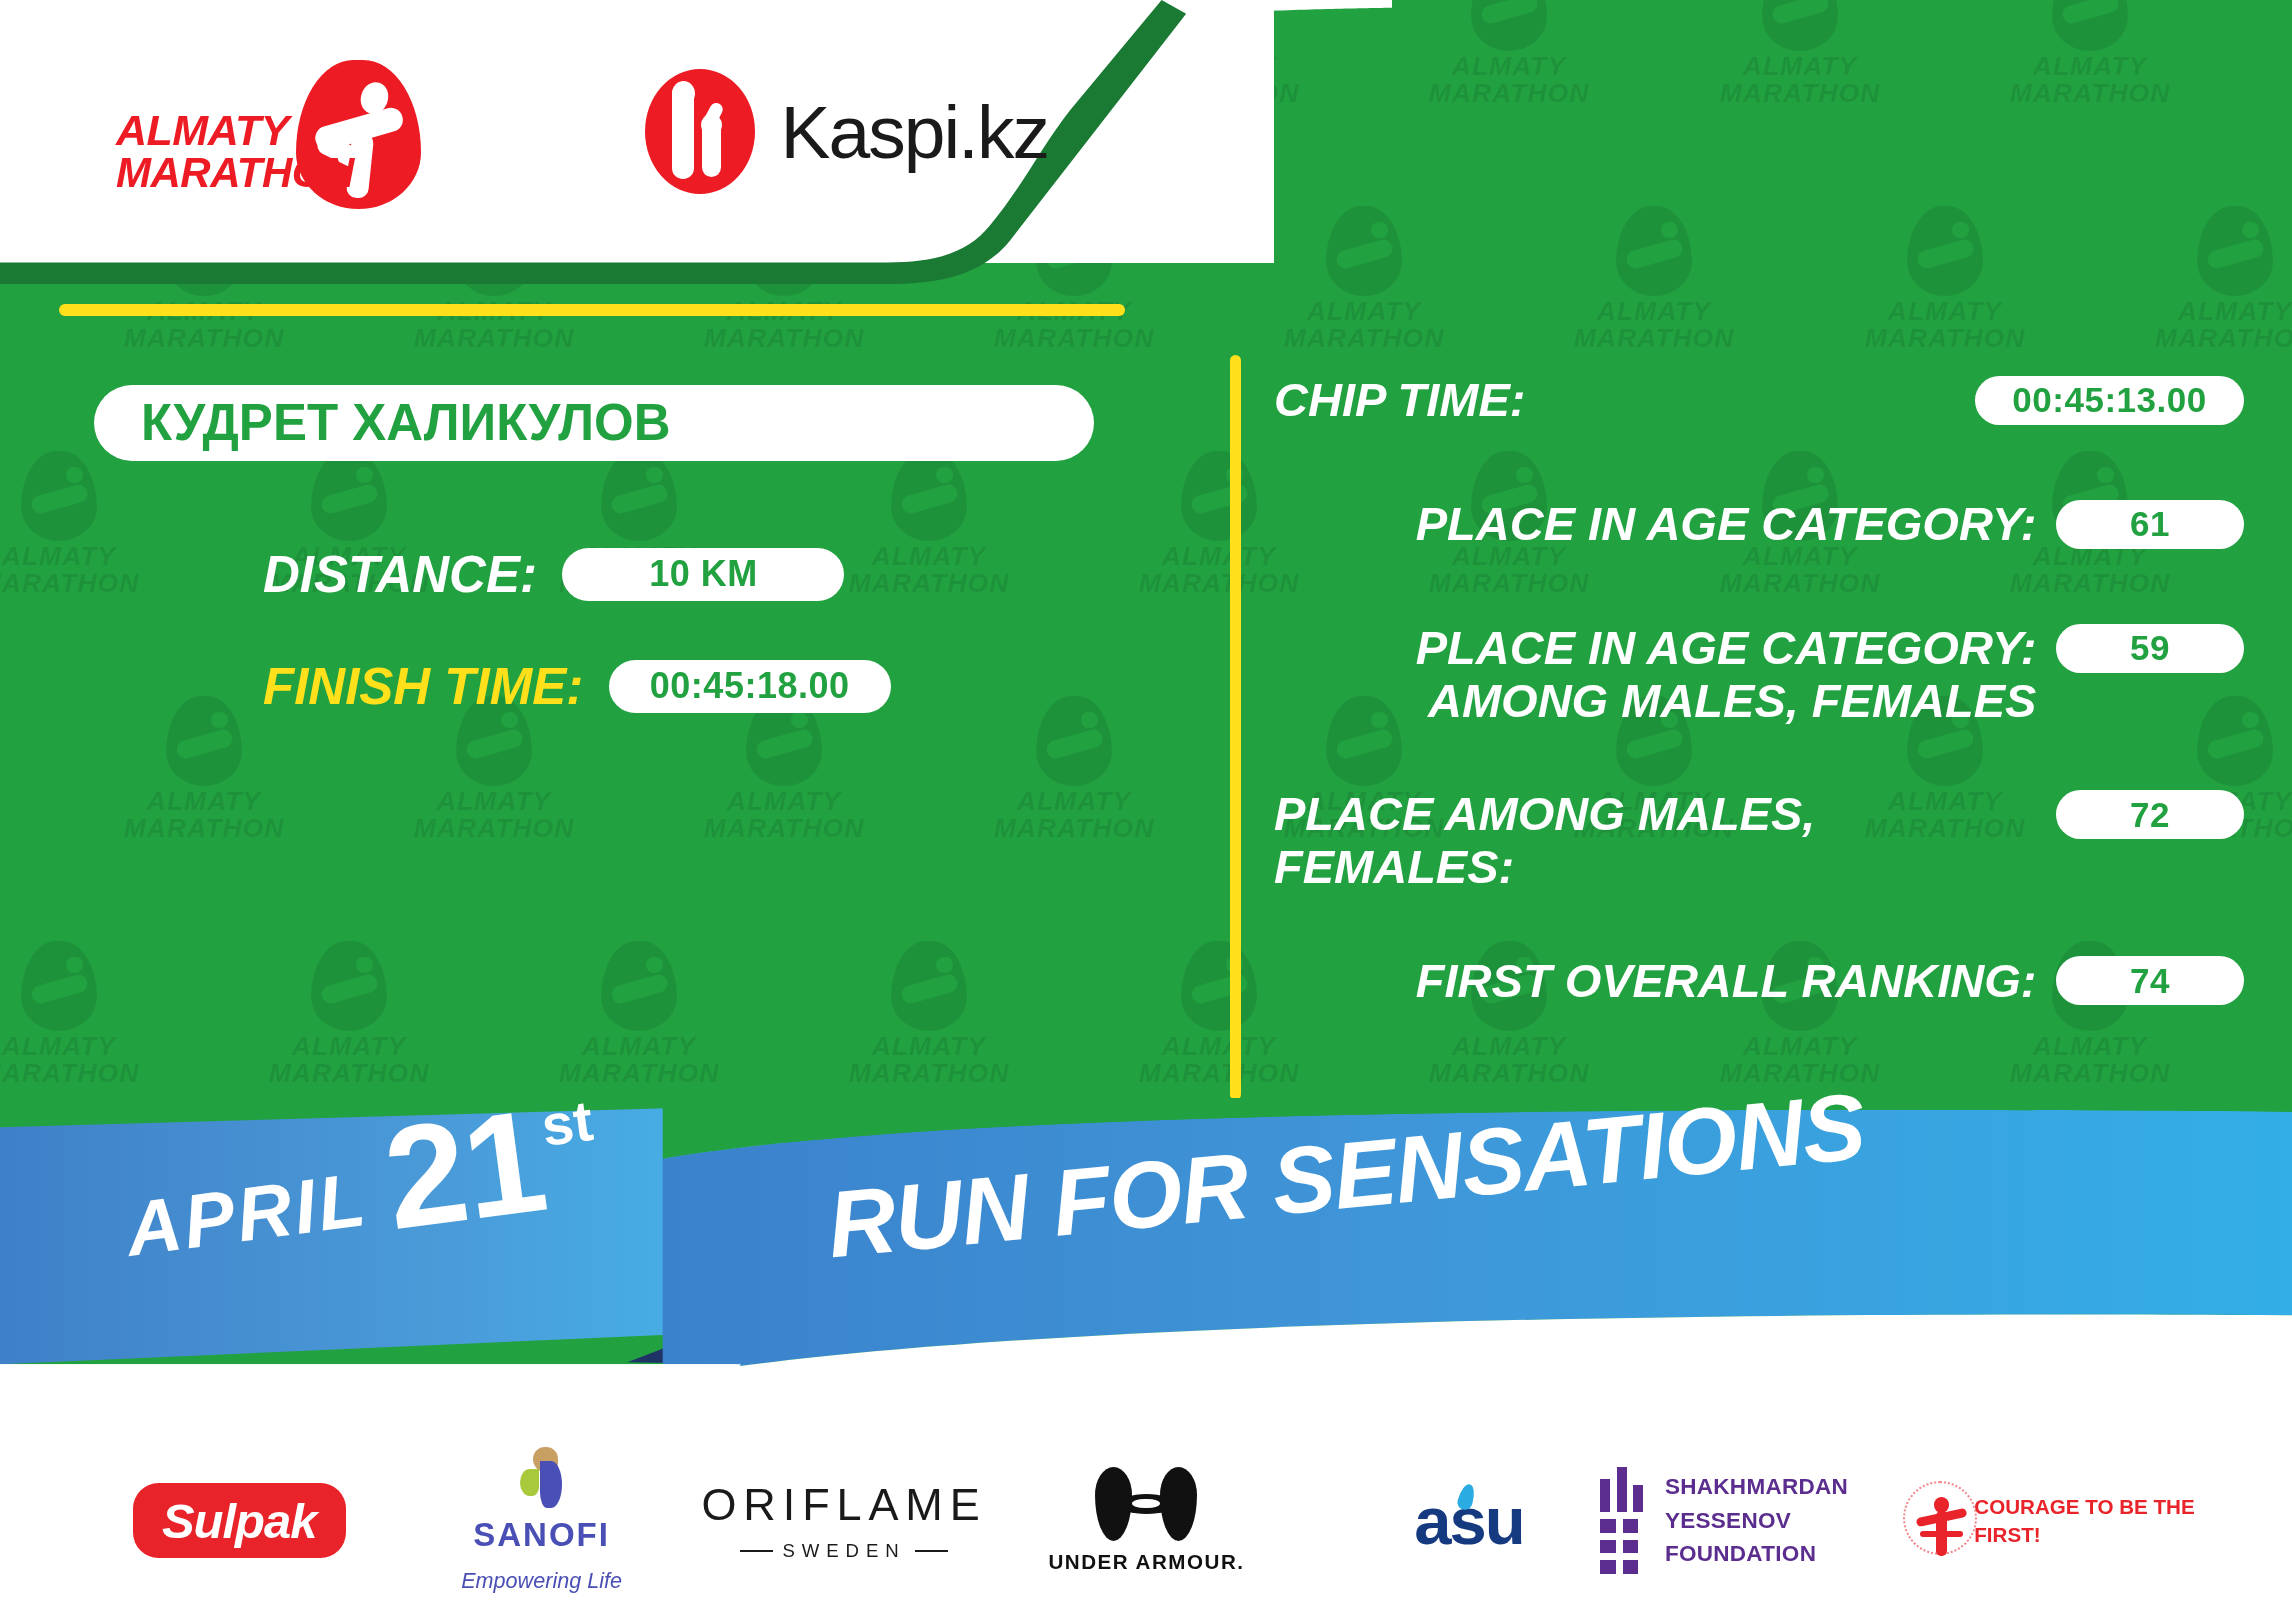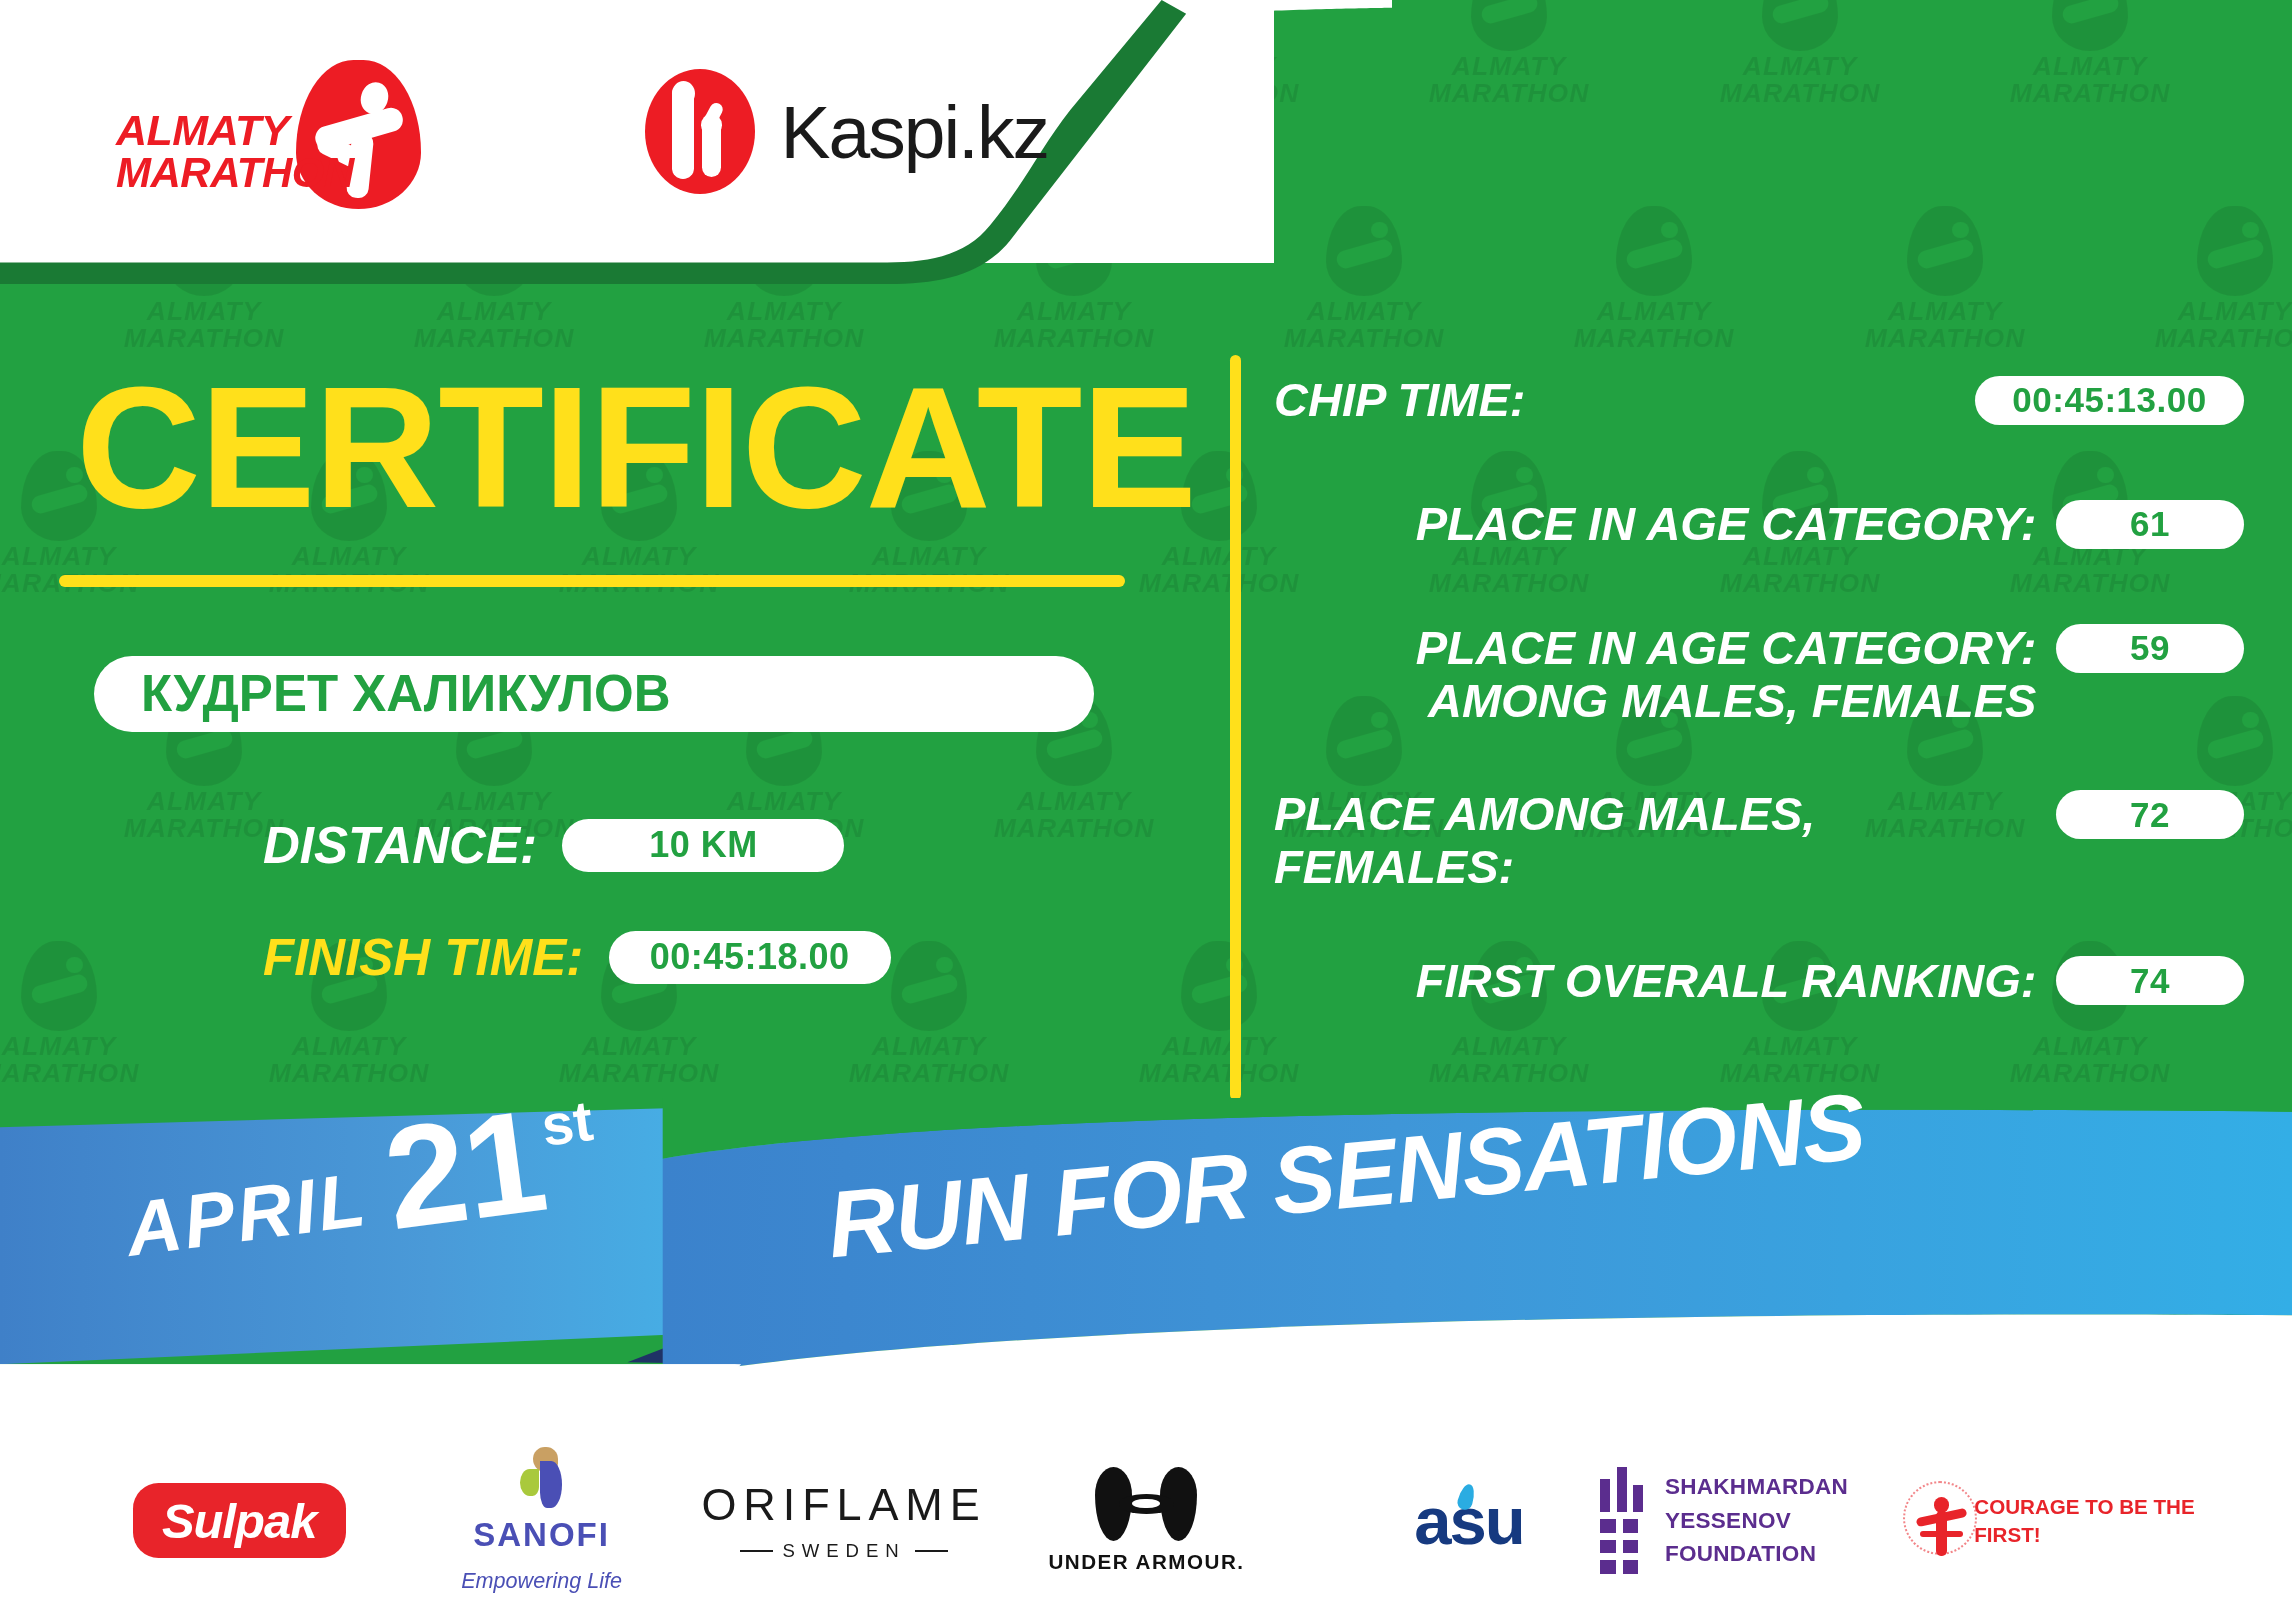--- a/index.html
+++ b/index.html
@@ -804,21 +804,20 @@
           <div class="bighead"></div>
         <div class="smallarm"></div>
         <div class="small"></div>
           <div class="smallhead"></div>
       </div>
       <div class="kaspi-name">Kaspi.kz</div>
     </div>
   </div>
 
   <div class="left-col">
-    <div class="cert-title">CERTIFICATE</div>
     <div class="title-rule"></div>
     <div class="name-pill">
       <span>КУДРЕТ ХАЛИКУЛОВ</span>
     </div>
     <div class="left-rows" id="left-rows">
         <div class="lrow">
           <div class="lbl white">DISTANCE:</div>
           <div class="pill">
             <span>10 KM</span>
           </div>

